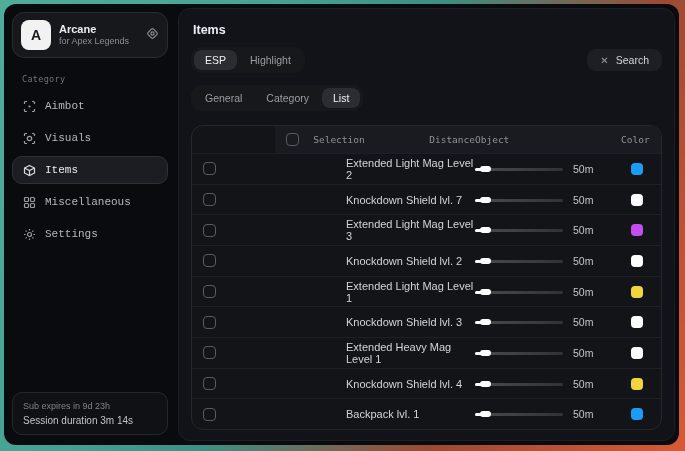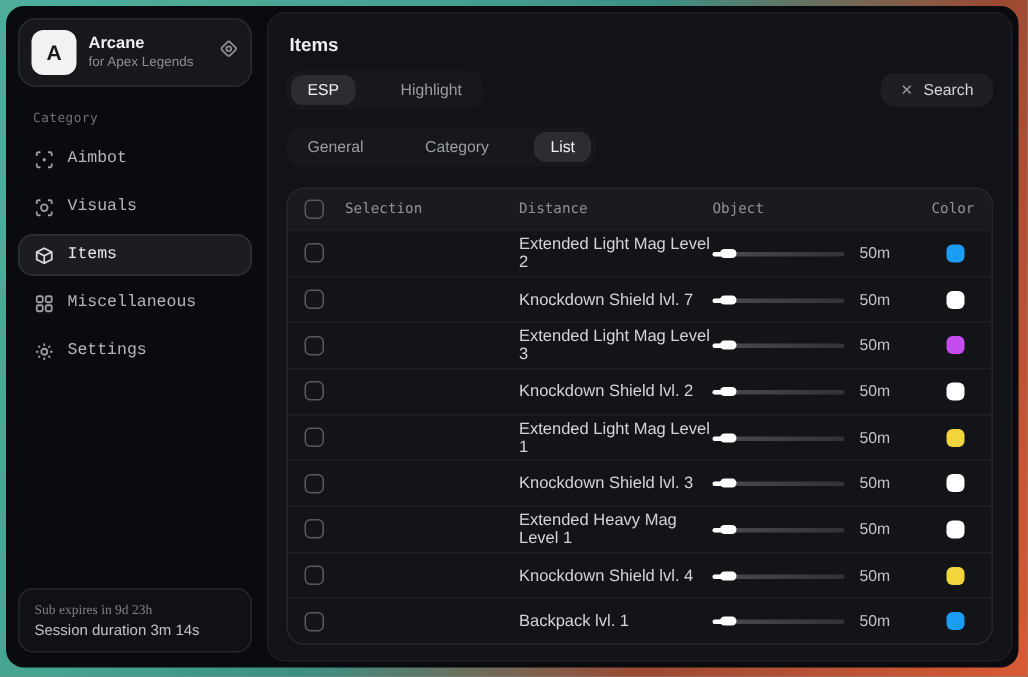--- a/index.html
+++ b/index.html
@@ -22,38 +22,38 @@
   .category-label { font-family:"DejaVu Sans Mono", monospace; color:#6e7177; font-size:8.5px;
                     margin:16px 0 8px 10px; letter-spacing:.3px; }
   .nav { display:flex; flex-direction:column; gap:4px;font-family:Liberation Mono, monospace; }
   .nav-item { display:flex; align-items:center; gap:9px; height:28px; padding:0 10px;
               border-radius:10px; border:1px solid transparent; color:#b4b7bd; font-size:11px; cursor:default; }
   .nav-item.active { background:#1c1d22; border-color:#303137; color:#e6e8ea; }
   .nav-icon { width:13px; height:13px; display:flex; align-items:center; justify-content:center; color:#9a9da3; }
   .nav-item.active .nav-icon { color:#d8dadd; }
   .side-spacer { flex:1; }
   .side-footer { background:#101115; border:1px solid #26272c; border-radius:10px; padding:8px 10px; }
-  .foot1 { font-family:Liberation Serif, serif; font-size:9px; color:#7f828a; margin-bottom:4px; }
+  .foot1 { font-family:Liberation Sans, sans-serif; font-size:9px; color:#7f828a; margin-bottom:4px; }
   .foot2 { font-size:10px; color:#c0c3c8; }
 
   
   .main { flex:1; margin-left:6px; background:#121318; border:1px solid #1e1f24;
           border-radius:12px; padding:12px 12px 10px 12px; display:flex; flex-direction:column; }
   .page-title { color:#eceef0; font-size:12.5px; font-weight:bold; margin:2px 0 10px 2px; }
   .row-controls { display:flex; align-items:center; justify-content:space-between; margin-bottom:12px; }
-  .seg { display:flex; background:#17181c; border-radius:10px; padding:3px; gap:19px; }
+  .seg { display:flex; background:#17181c; border-radius:10px; padding:3px; gap:2px; }
   .seg-item { font-size:10.5px; color:#9a9da3; padding:4px 11px; border-radius:8px; cursor:default; }
   .seg-item.active { background:#2c2d33; color:#eef0f2; }
   .search-btn { display:flex; align-items:center; gap:7px; background:#1e1f25; border-radius:9px;
                 padding:5px 13px; color:#d4d6da; font-size:10.5px; cursor:default; }
   .x-ic { font-size:10px; color:#9a9da3; }
 
   
   .table-card { flex:1; border:1px solid #26272d; border-radius:12px; overflow:hidden;
-                background:#131418; display:flex; flex-direction:column; margin-top:2px; }
+                background:#131418; display:flex; flex-direction:column; margin-top:2px;align-items:flex-end; }
   .t-row { display:grid; grid-template-columns:36px 118px 1fr 146px 40px; align-items:center; }
   .t-head { background:#1a1b20; height:27px; font-family:"DejaVu Sans Mono", monospace;
             font-size:9.5px; color:#8f9298; }
   .t-body { flex:1; display:flex; flex-direction:column; }
   .t-body .t-row { flex:1; border-top:1px solid #1e1f24; }
   .cb { width:13px; height:13px; border:1.5px solid #585b61; border-radius:4px; margin-left:11px; cursor:default; }
   .obj { color:#d3d5d9; font-size:11px; }
   .dist-cell { display:flex; align-items:center; gap:10px; }
   .slider { position:relative; width:88px; height:10px; cursor:default; }
   .track { position:absolute; top:4px; left:0; width:100%; height:3px; border-radius:2px;

